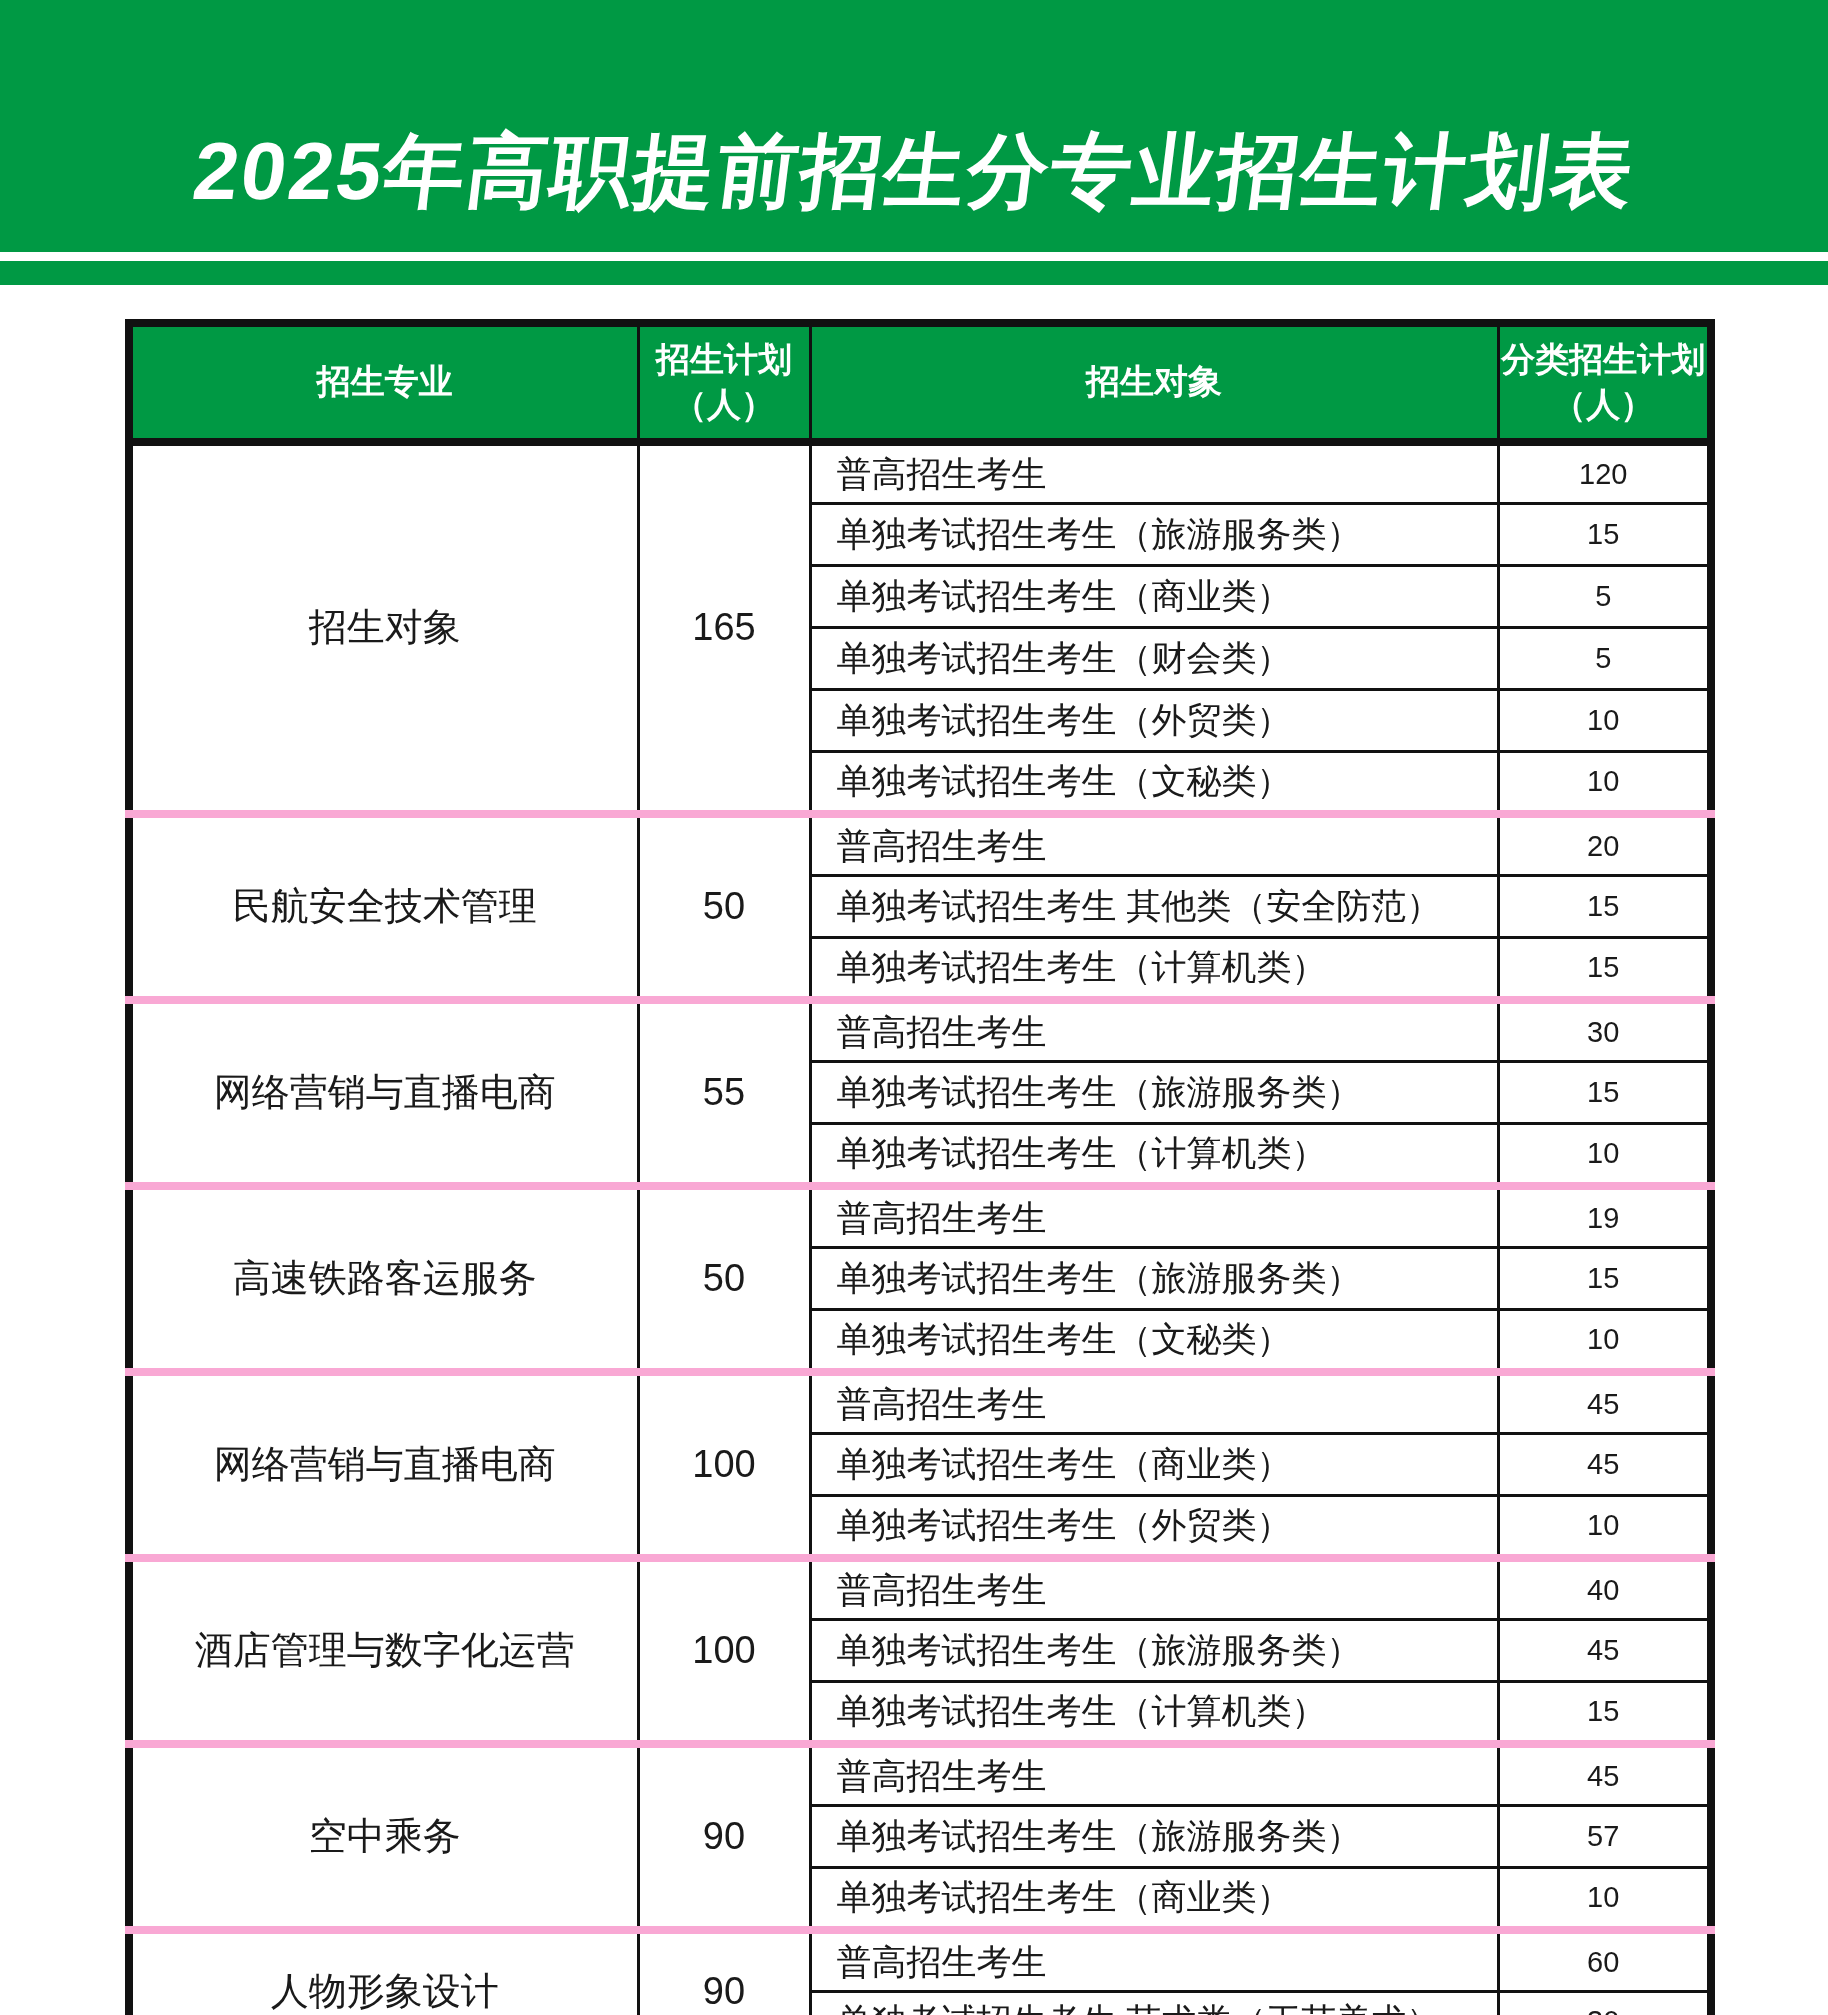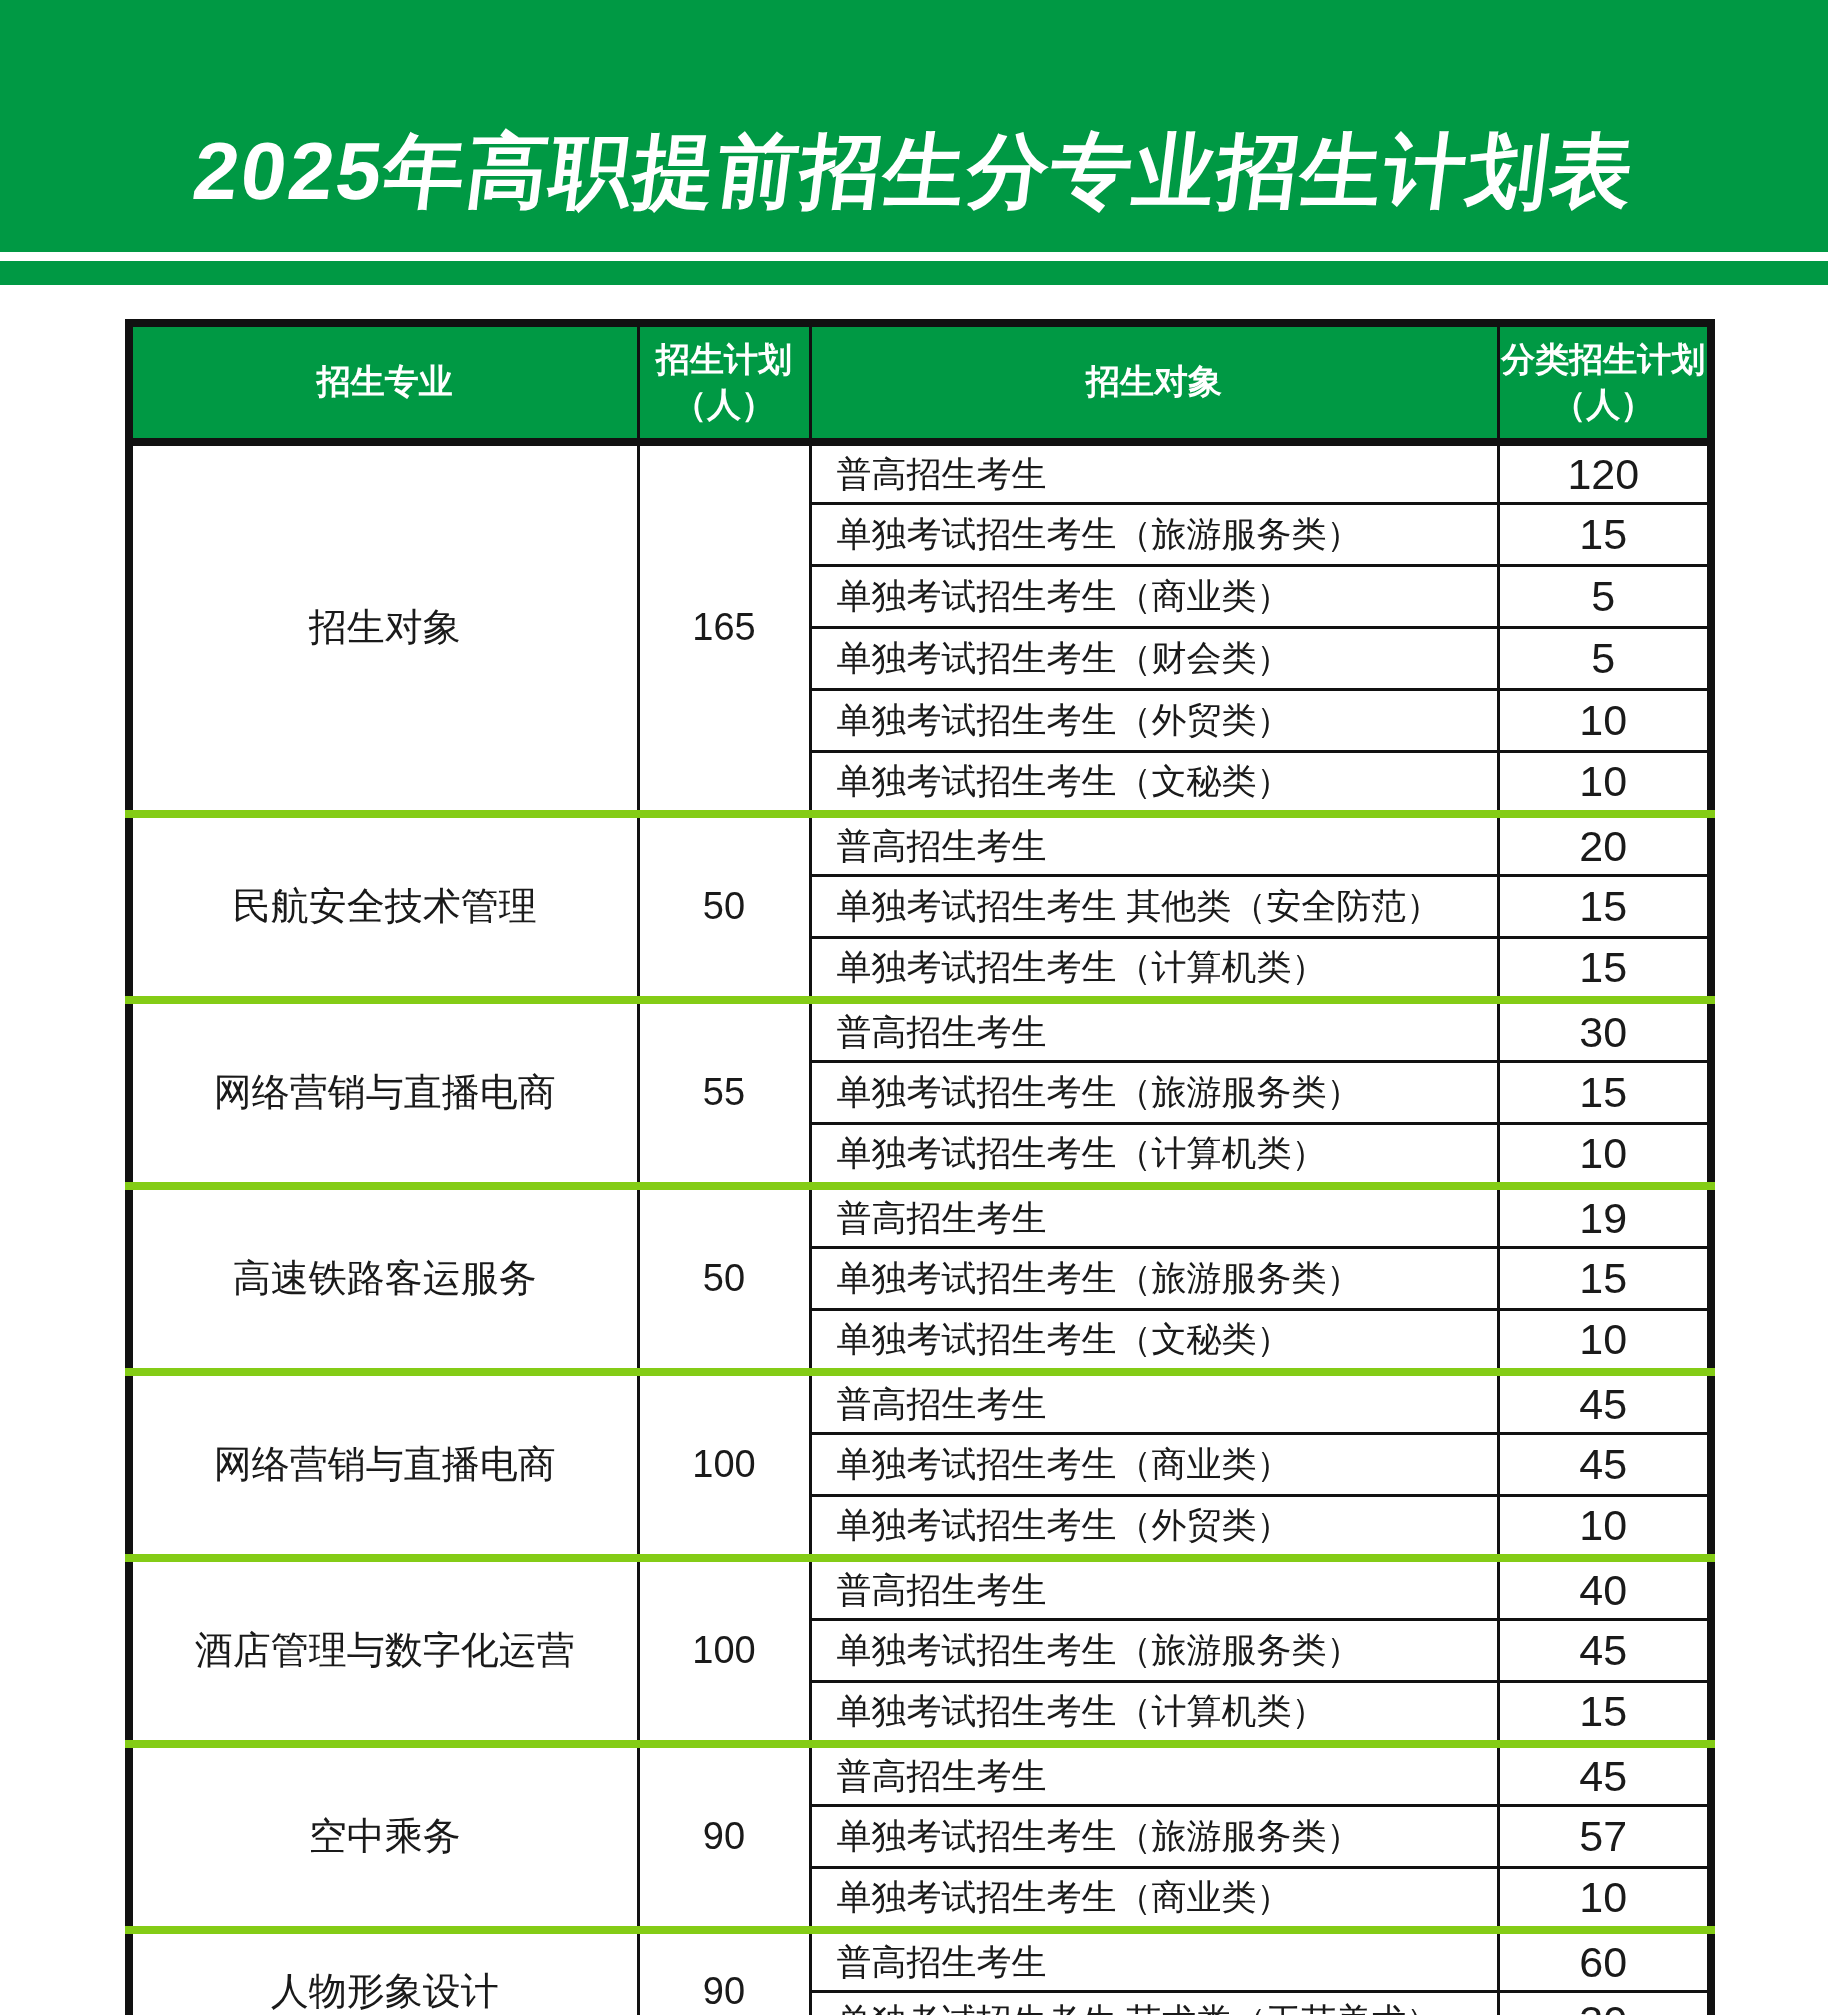--- a/index.html
+++ b/index.html
@@ -26,22 +26,22 @@
   }
   col.c1{width:509px;} col.c2{width:172px;} col.c3{width:688px;} col.c4{width:213px;}
   th,td{border:3.2px solid #111111;box-sizing:border-box;}
   thead th{
     background:#009944;color:#ffffff;font-weight:bold;font-size:34px;line-height:1.35;
     height:119px;text-align:center;vertical-align:middle;border-bottom:8px solid #111111;
   }
   tbody td{height:62px;vertical-align:middle;font-size:38px;}
   td.cell-major,td.cell-plan{text-align:center;}
   td.cell-target{text-align:left;padding-left:25px;font-size:35px;white-space:nowrap;}
-  td.cell-count{text-align:center;font-size:43px;}
-  tr.section-start td{border-top:8px solid #84cc16;}
+  td.cell-count{text-align:center;font-size:29px;}
+  tr.section-start td{border-top:8px solid #f9a8d4;}
 </style>
 </head>
 <body>
 
 <div class="page">
 
   <header class="banner">
     <h1 class="banner-title">2025年高职提前招生分专业招生计划表</h1>
   </header>
   <div class="stripe-gap"></div>

